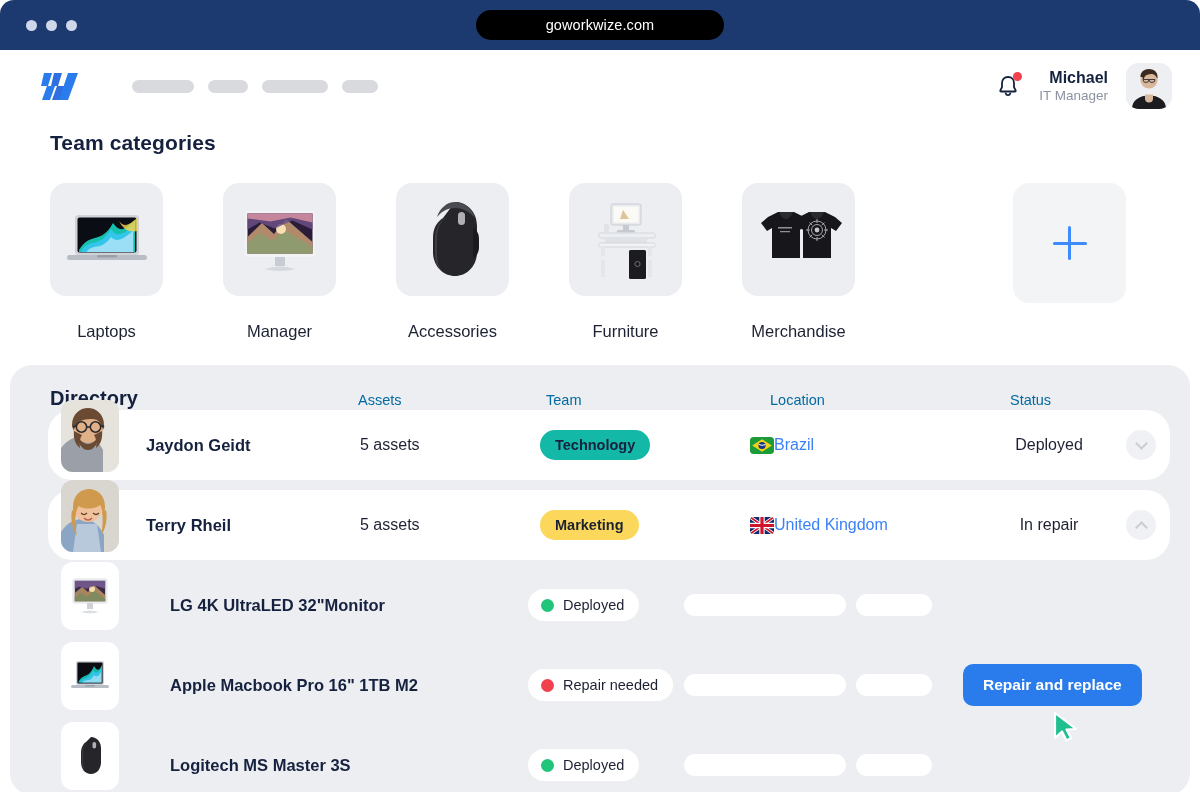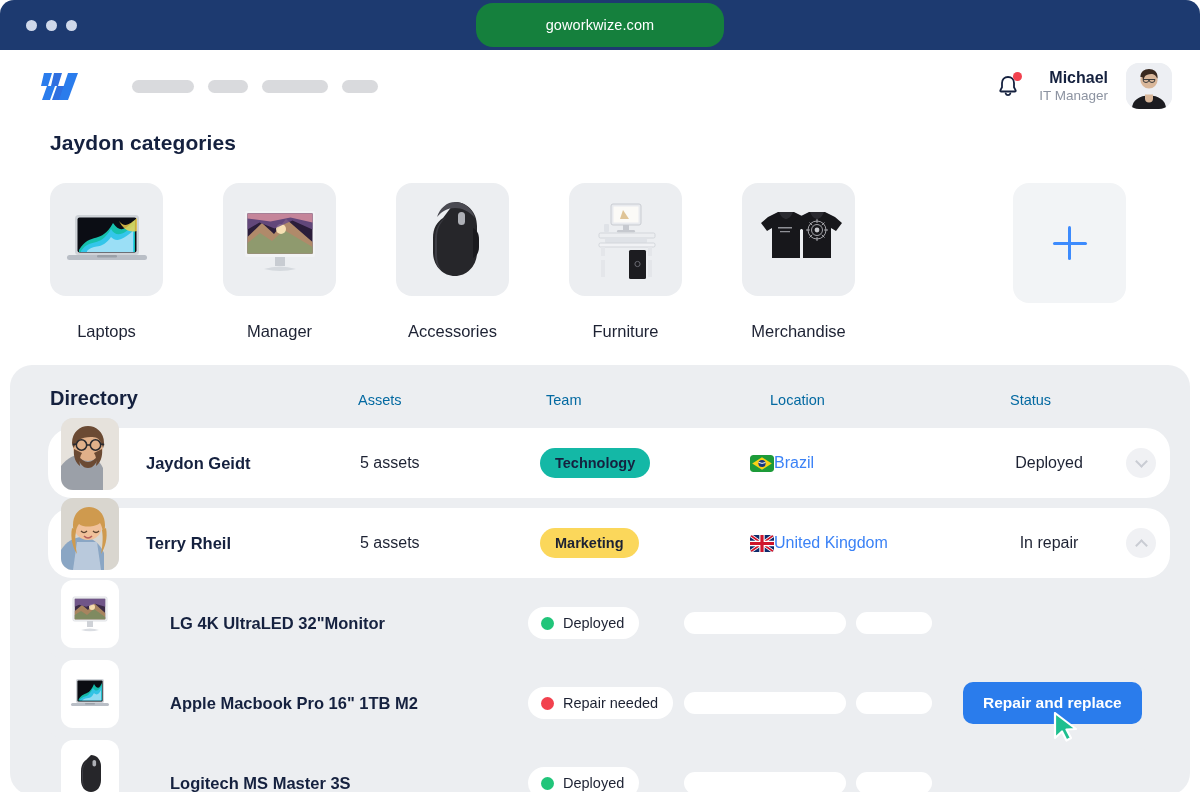--- a/index.html
+++ b/index.html
@@ -40,22 +40,22 @@
   .dot {
     width: 11px; height: 11px;
     border-radius: 50%;
     background: #cfd8ea;
   }
   .url-pill {
     position: absolute;
     left: 50%;
     transform: translateX(-50%);
     width: 248px;
-    height: 44px;
-    background: #15803d;
+    height: 30px;
+    background: #000000;
     border-radius: 17px;
     display: flex;
     align-items: center;
     justify-content: center;
     color: #ffffff;
     font-size: 14.5px;
     letter-spacing: .1px;
   }
 
   
@@ -195,21 +195,21 @@
     position: absolute;
     left: 10px; top: 365px;
     width: 1180px;
     height: 430px;
     background: #eceef1;
     border-radius: 22px;
     overflow: hidden;
   }
   .dir-head {
     position: relative;
-    height: 63px;
+    height: 45px;
   }
   .dir-title {
     position: absolute;
     left: 40px; top: 22px;
     font-size: 20px;
     font-weight: bold;
     color: #15213f;
   }
   .col-head {
     position: absolute;
@@ -438,21 +438,21 @@
           <circle cx="23" cy="17" r="8.6" fill="#d9b79a"></circle>
           <path d="M14.4 14 c0-5.2 3.8-8 8.6-8 s8.6 2.8 8.6 8 c0 1-.4 1.6-.4 1.6 s-1.2-3.4-4-4.3 c-2.8-.9-7.4.6-8.4 2.1 c-1 1.5-1.1 3.6-1.1 3.6 s-1.3-1-1.3-3 z" fill="#3a2a20"></path>
           <path d="M17 16.5 h12 M17 16.5 a3 3 0 0 0 6 0 M23 16.5 a3 3 0 0 0 6 0" stroke="#3a3a3a" stroke-width="1" fill="none"></path>
           <path d="M6 46 c0-9 7.6-13.5 17-13.5 S40 37 40 46 z" fill="#1c1c20"></path>
           <path d="M19 31.5 h8 v4 a4 4 0 0 1-8 0 z" fill="#d9b79a"></path>
         </svg>
       </div>
     </div>
   </div>
 
-  <div class="section-title">Jaydon categories</div>
+  <div class="section-title">Team categories</div>
 
   <div class="cat-row">
 
     <div class="cat">
       <div class="cat-tile">
         <svg width="92" height="70" viewBox="0 0 92 70">
           <rect x="14" y="10" width="64" height="40" rx="3.5" fill="#cfd3d8"></rect>
           <rect x="16.5" y="12.5" width="59" height="35" rx="2" fill="#0b0d14"></rect>
           <path d="M18 45 C30 26 40 40 52 18 C60 30 66 22 74 15 L74 47 L18 47 Z" fill="#19e0c8" opacity=".85"></path>
           <path d="M20 46 C30 32 38 44 50 24 C56 34 64 28 73 20 L73 47 L20 47 Z" fill="#3ec8ff" opacity=".75"></path>

